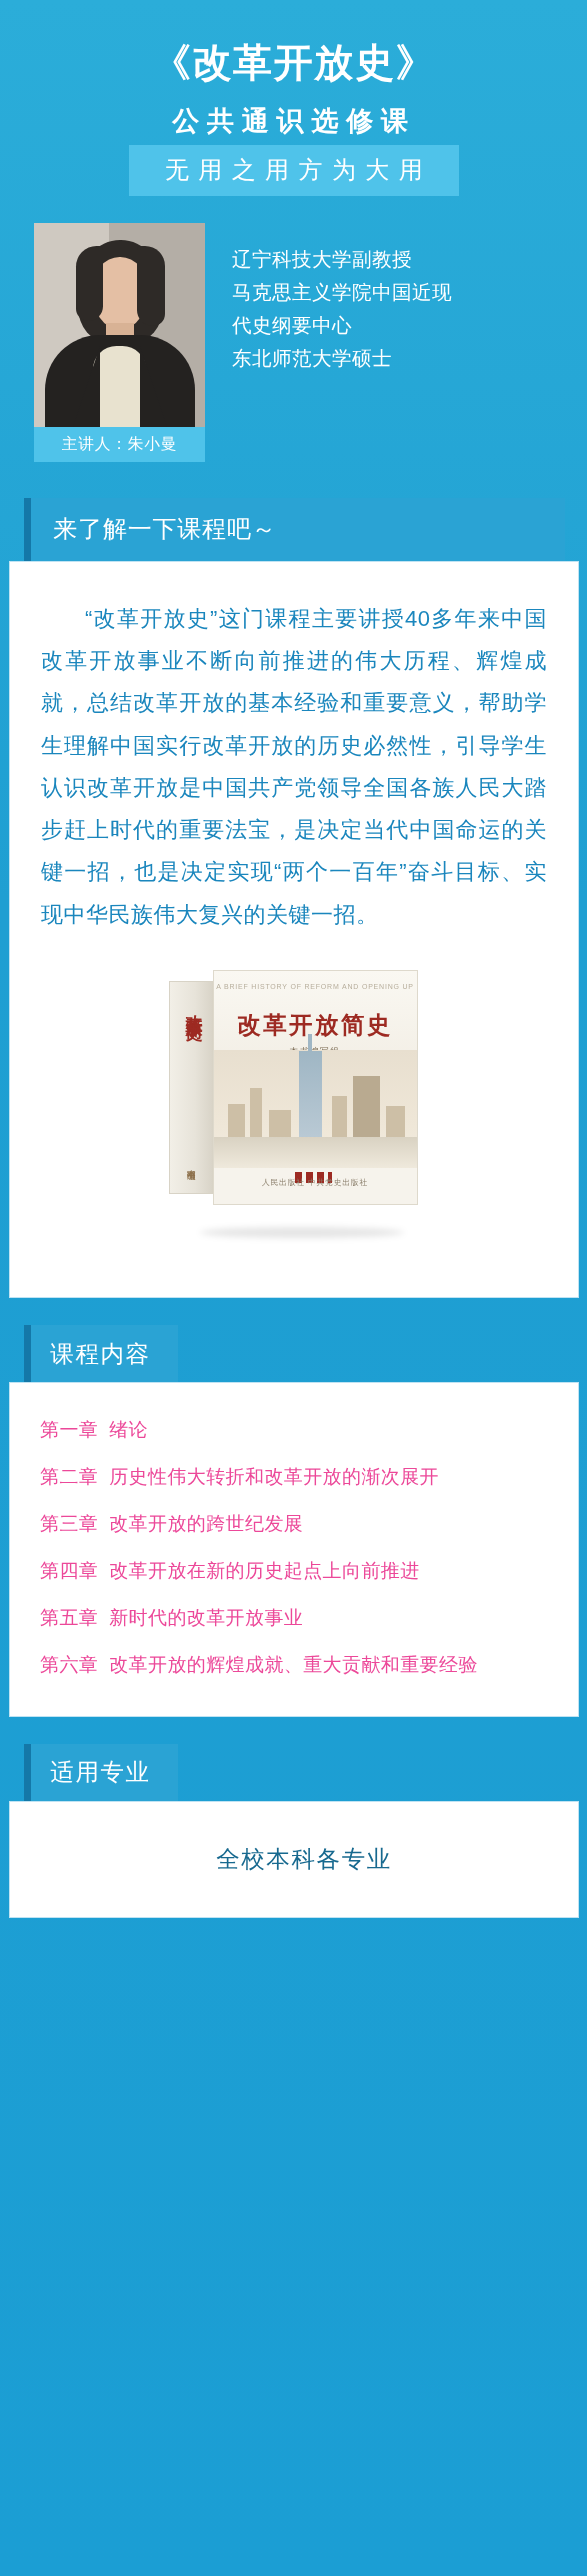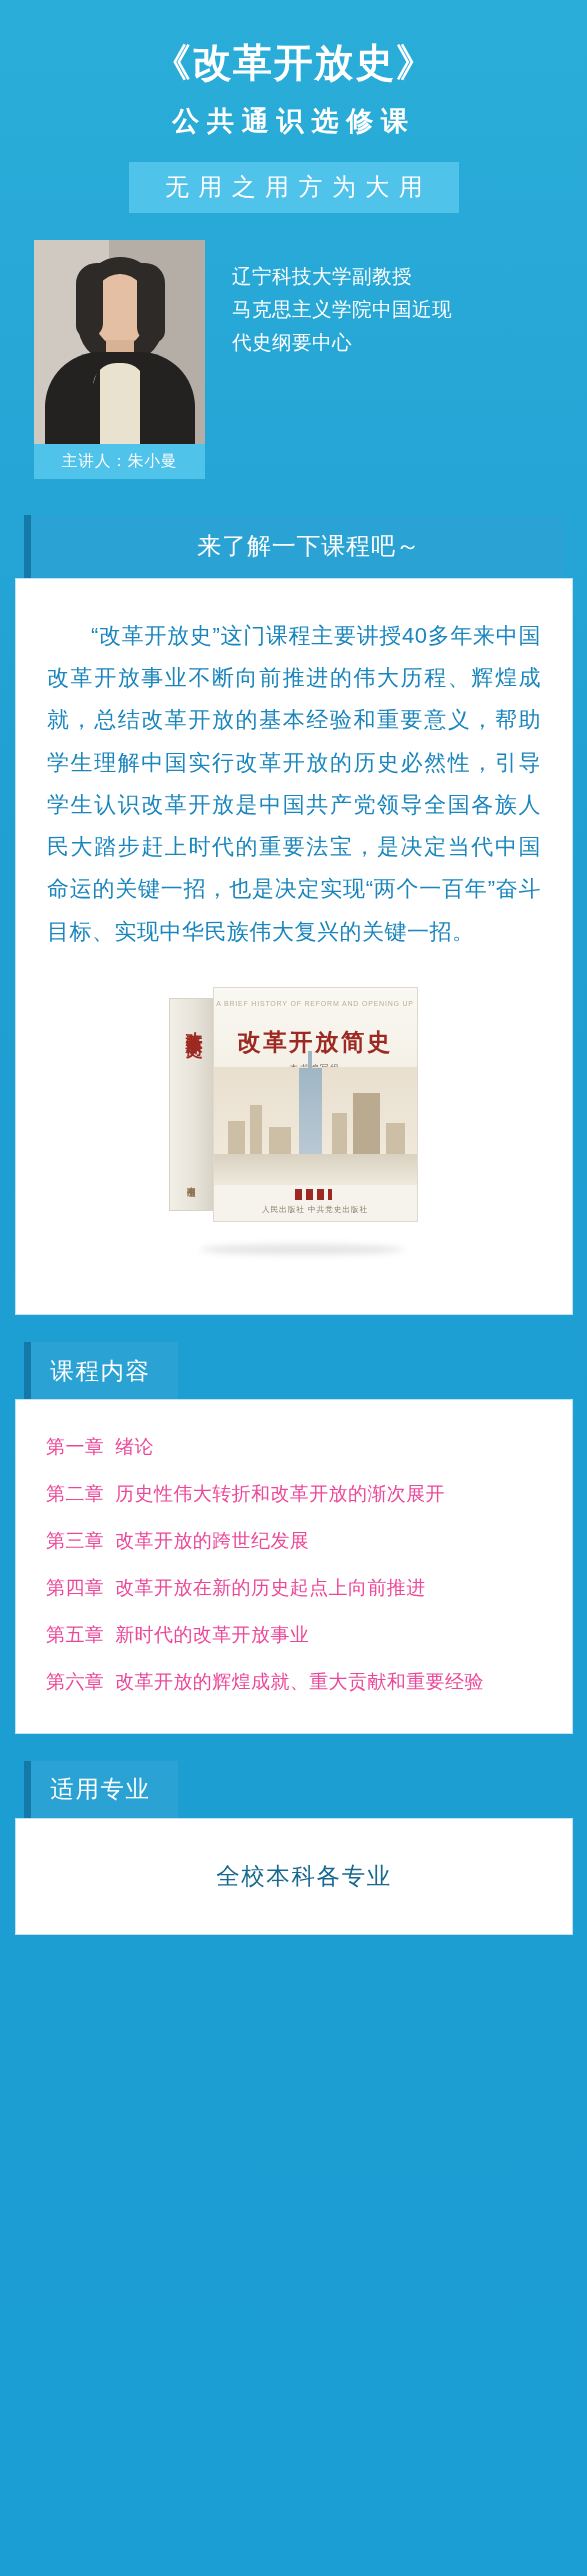--- a/index.html
+++ b/index.html
@@ -30,21 +30,21 @@
     font-weight: bold;
     letter-spacing: 1.6px;
     line-height: 1.15;
     margin: 0 0 17px 0;
   }
   .sub-title {
     color: #ffffff;
     font-size: 27px;
     font-weight: bold;
     letter-spacing: 7.8px;
-    margin: 0 0 23px 0;
+    margin: 0 0 6px 0;
   }
   .ribbon-wrap {
     display: flex;
     justify-content: center;
     margin-bottom: 27px;
   }
   .ribbon {
     background: #4fc3ea;
     color: #ffffff;
     font-size: 24px;
@@ -171,36 +171,35 @@
     font-size: 23.5px;
     padding: 12.5px 27px 12.5px 19px;
     letter-spacing: 1.6px;
   }
 
   
   .banner-head {
     margin: 0 23.5px;
     display: flex;
     align-items: stretch;
-    text-align: center;
   }
   .banner-head .bar { width: 7.8px; background: #1478a8; }
   .banner-head .label {
     flex: 1;
     background: #2aa3d4;
     color: #ffffff;
     font-size: 24px;
     padding: 15.7px 0 15.7px 22px;
     letter-spacing: 0.8px;
   }
 
   
   .card {
     background: #ffffff;
-    margin: 0 15px;
+    margin: 0 9px;
     border: 0.8px solid #bfe3f3;
   }
   .intro-card {
     padding: 36px 31px 23.5px 31px;
   }
   .intro-text {
     color: #1a86bd;
     font-size: 22px;
     line-height: 1.92;
     letter-spacing: 0.5px;
@@ -307,21 +306,21 @@
   }
   .book .cover .water {
     position: absolute; left: 0; right: 0; bottom: 36px; height: 31px;
     background: linear-gradient(180deg, #d9d2c2 0%, #efe9dc 100%);
   }
   .book .cover .footer {
     position: absolute; left: 0; right: 0; bottom: 0; height: 36px;
     background: #f6f3ec;
   }
   .book .cover .pub {
-    position: absolute; left: 0; right: 0; bottom: 6px;
+    position: absolute; left: 0; right: 0; bottom: 16px;
     text-align: center; color: #8b7f6b; font-size: 7.8px; letter-spacing: 0.8px;
   }
   .book .cover .logo {
     position: absolute; left: 50%; bottom: 20.4px; margin-left: -20.4px;
     width: 41px; height: 11px;
   }
   .book .cover .logo span {
     position: absolute; top: 0; width: 7.8px; height: 11px;
     background: #9d2a22;
   }
@@ -391,20 +390,21 @@
         <div class="shirt"></div>
         <div class="lapel-l"></div>
         <div class="lapel-r"></div>
       </div>
       <div class="photo-caption">主讲人：朱小曼</div>
     </div>
     <div class="teacher-info">
       <div>辽宁科技大学副教授</div>
       <div>马克思主义学院中国近现</div>
       <div>代史纲要中心</div>
+      <div>东北师范大学硕士</div>
     </div>
   </div>
 
   <div class="banner-head">
     <div class="bar"></div>
     <div class="label">来了解一下课程吧～</div>
   </div>
 
   <div class="card intro-card">
     <p class="intro-text">“改革开放史”这门课程主要讲授40多年来中国改革开放事业不断向前推进的伟大历程、辉煌成就，总结改革开放的基本经验和重要意义，帮助学生理解中国实行改革开放的历史必然性，引导学生认识改革开放是中国共产党领导全国各族人民大踏步赶上时代的重要法宝，是决定当代中国命运的关键一招，也是决定实现“两个一百年”奋斗目标、实现中华民族伟大复兴的关键一招。</p>

